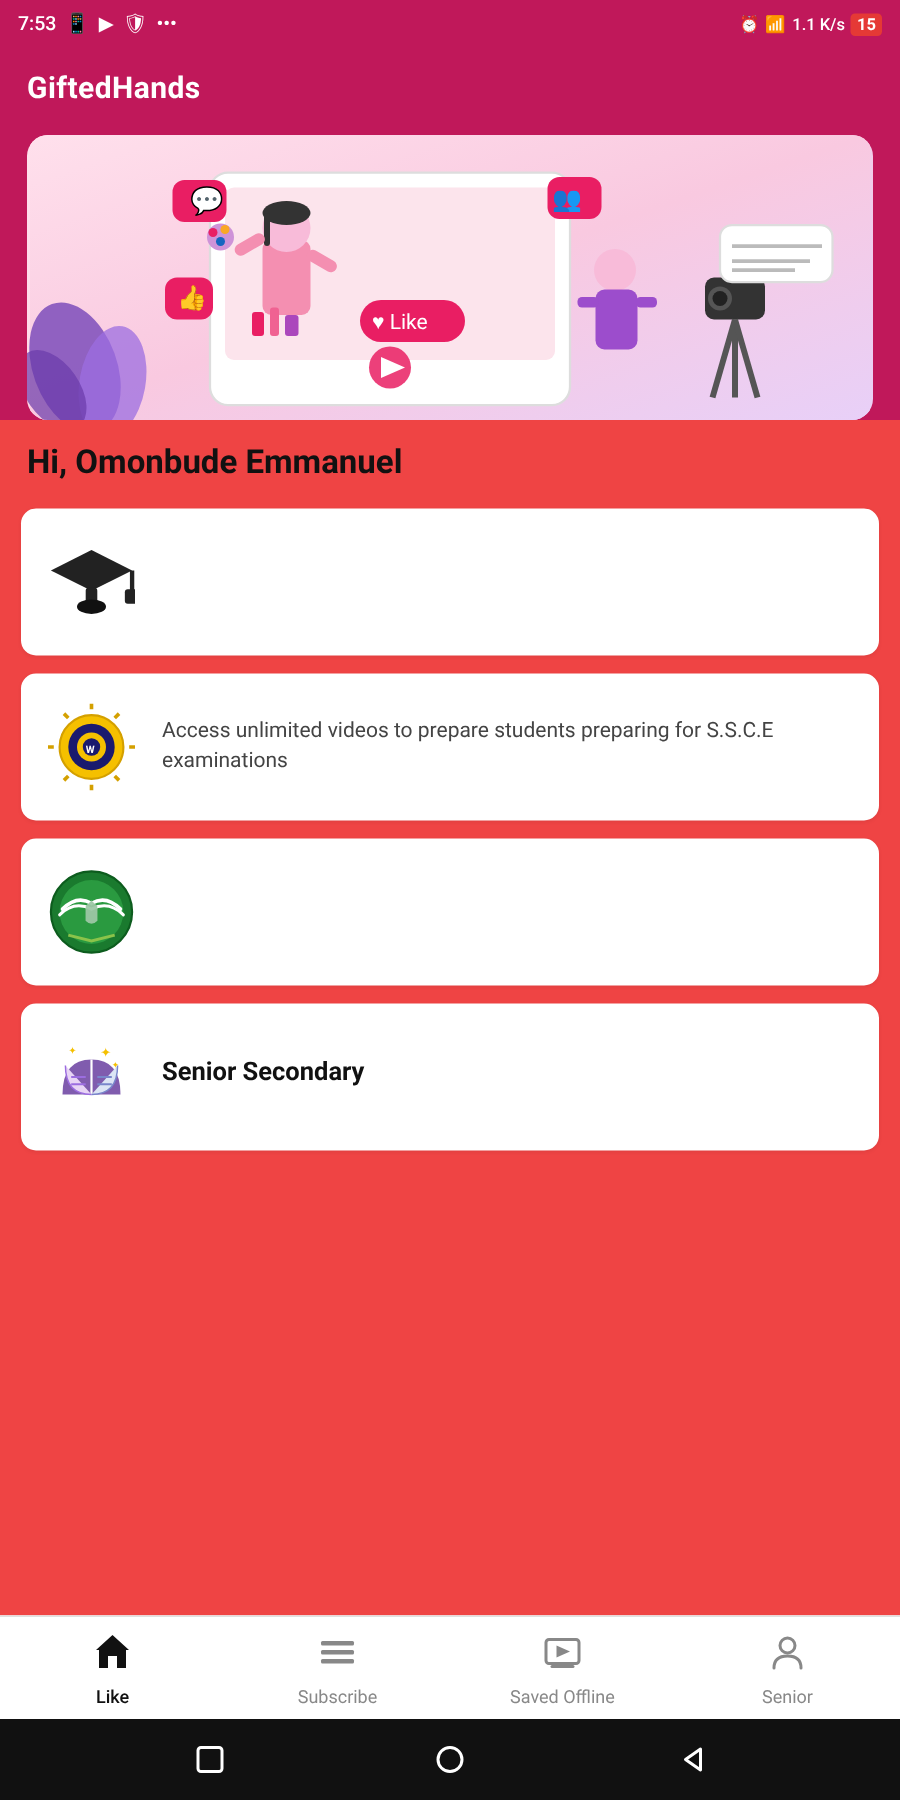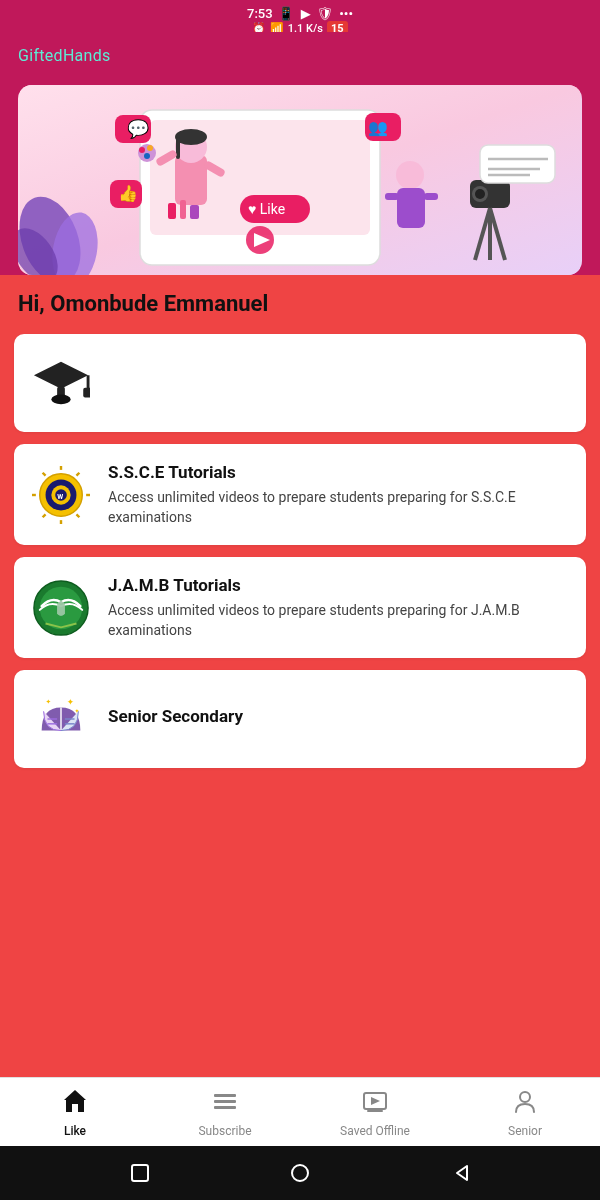--- a/index.html
+++ b/index.html
@@ -17,42 +17,41 @@
     .status-bar {
       background: #c0185a;
       color: white;
       display: flex;
       justify-content: space-between;
       align-items: center;
       padding: 6px 12px;
       font-size: 13px;
       font-weight: 500;
       height: 32px;
-      flex-direction: column;
     }
     .status-left { display: flex; align-items: center; gap: 6px; }
     .status-right { display: flex; align-items: center; gap: 4px; font-size: 11px; }
     .battery-badge {
       background: #e53935;
       color: white;
       border-radius: 3px;
       padding: 1px 4px;
       font-size: 11px;
       font-weight: bold;
     }
 
     
     .header {
       background: #c0185a;
       padding: 14px 18px 20px 18px;
     }
     .header-title {
-      color: #5eead4;
-      font-size: 16px;
-      font-weight: normal;
+      color: #ffffff;
+      font-size: 20px;
+      font-weight: bold;
       letter-spacing: 0.3px;
     }
 
     
     .banner-container {
       background: #c0185a;
       padding: 0 18px 0 18px;
     }
     .banner {
       width: 100%;
@@ -301,44 +300,39 @@
           <line x1="14" y1="10" x2="11" y2="7"></line>
         </g>
 
         <circle cx="30" cy="30" r="16" fill="#1a1a6e"></circle>
         <circle cx="30" cy="30" r="10" fill="#f5c000"></circle>
         <circle cx="30" cy="30" r="6" fill="#1a1a6e"></circle>
         <text x="26" y="34" font-size="7" fill="white" font-weight="bold">W</text>
       </svg>
     </div>
     <div class="card-text">
-      <div class="card-title">S.S.C.E Tutorials</div>
       <div class="card-desc">Access unlimited videos to prepare students preparing for S.S.C.E examinations</div>
     </div>
   </div>
 
   <div class="card">
     <div class="card-icon">
       <svg viewBox="0 0 60 60" class="icon-svg" xmlns="http://www.w3.org/2000/svg">
 
         <circle cx="30" cy="30" r="28" fill="#1a7a2e" stroke="#0d5c1e" stroke-width="1.5"></circle>
         <circle cx="30" cy="30" r="22" fill="#2a9a40"></circle>
 
         <path d="M10,28 Q20,18 30,24 Q40,18 50,28" fill="none" stroke="white" stroke-width="2.5" stroke-linecap="round"></path>
         <path d="M8,32 Q18,22 30,28 Q42,22 52,32" fill="none" stroke="white" stroke-width="2" stroke-linecap="round"></path>
 
         <path d="M26,26 L30,22 L34,26 L34,36 Q30,40 26,36 Z" fill="white" opacity="0.9"></path>
         <path d="M26,26 L30,22 L34,26 L34,36 Q30,40 26,36 Z" fill="#1a7a2e" opacity="0.4"></path>
 
         <path d="M14,46 L30,50 L46,46" fill="none" stroke="#8bc34a" stroke-width="2"></path>
       </svg>
-    </div>
-    <div class="card-text">
-      <div class="card-title">J.A.M.B Tutorials</div>
-      <div class="card-desc">Access unlimited videos to prepare students preparing for J.A.M.B examinations</div>
     </div>
   </div>
 
   <div class="card">
     <div class="card-icon">
       <svg viewBox="0 0 60 60" class="icon-svg" xmlns="http://www.w3.org/2000/svg">
 
         <path d="M10,42 Q10,18 30,18 Q50,18 50,42 Z" fill="#6a3fa0" opacity="0.85"></path>
         <path d="M30,18 L30,42" stroke="#fff" stroke-width="1.5"></path>
 

